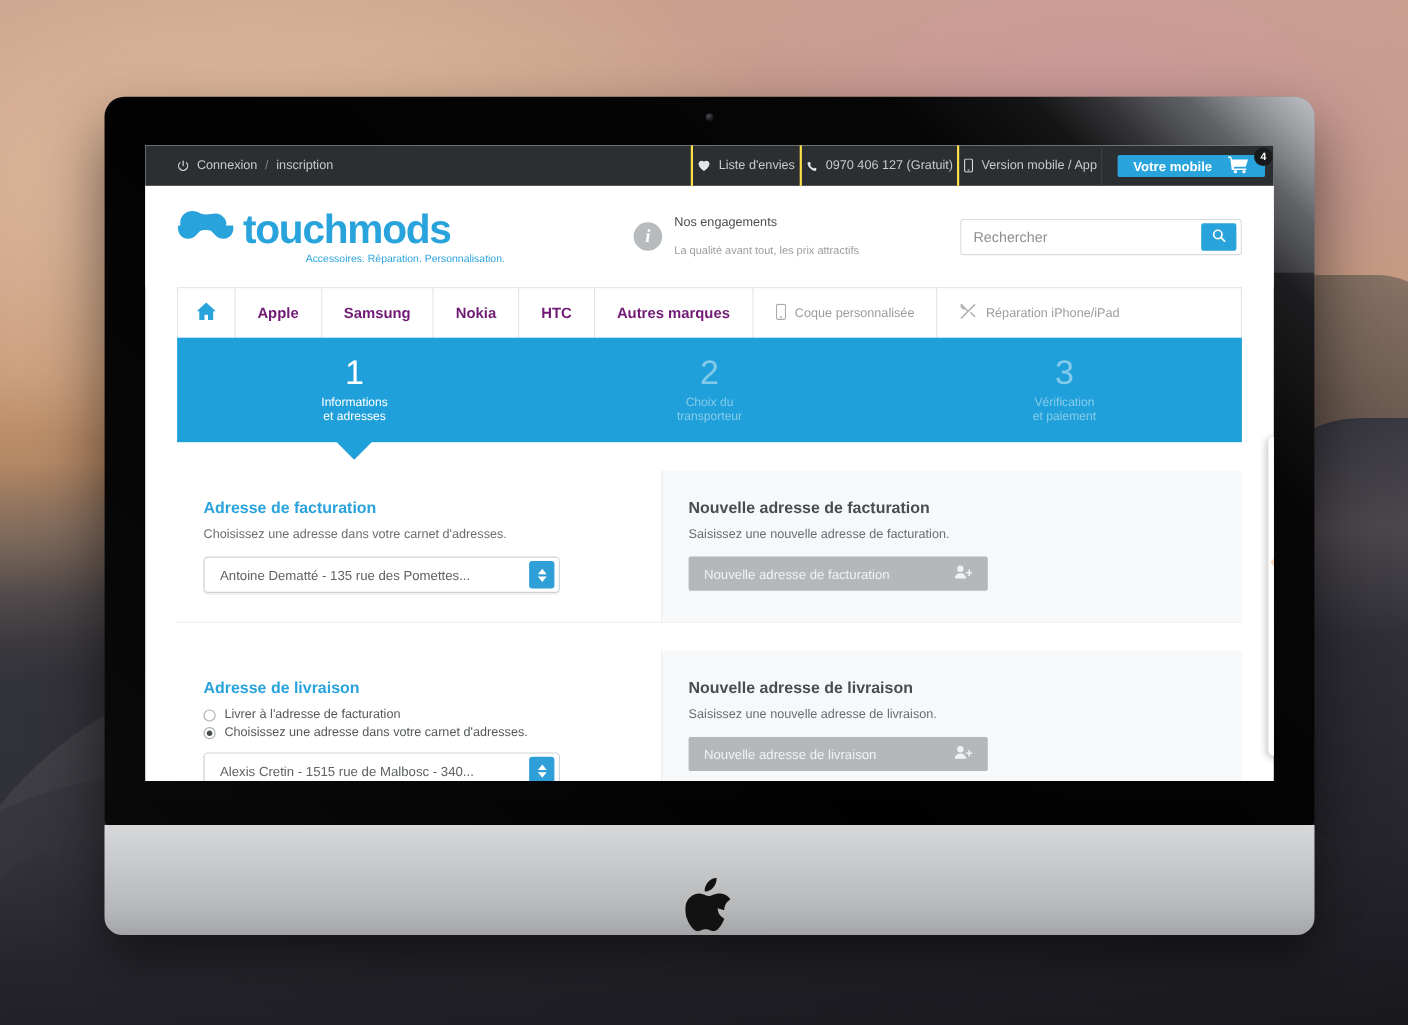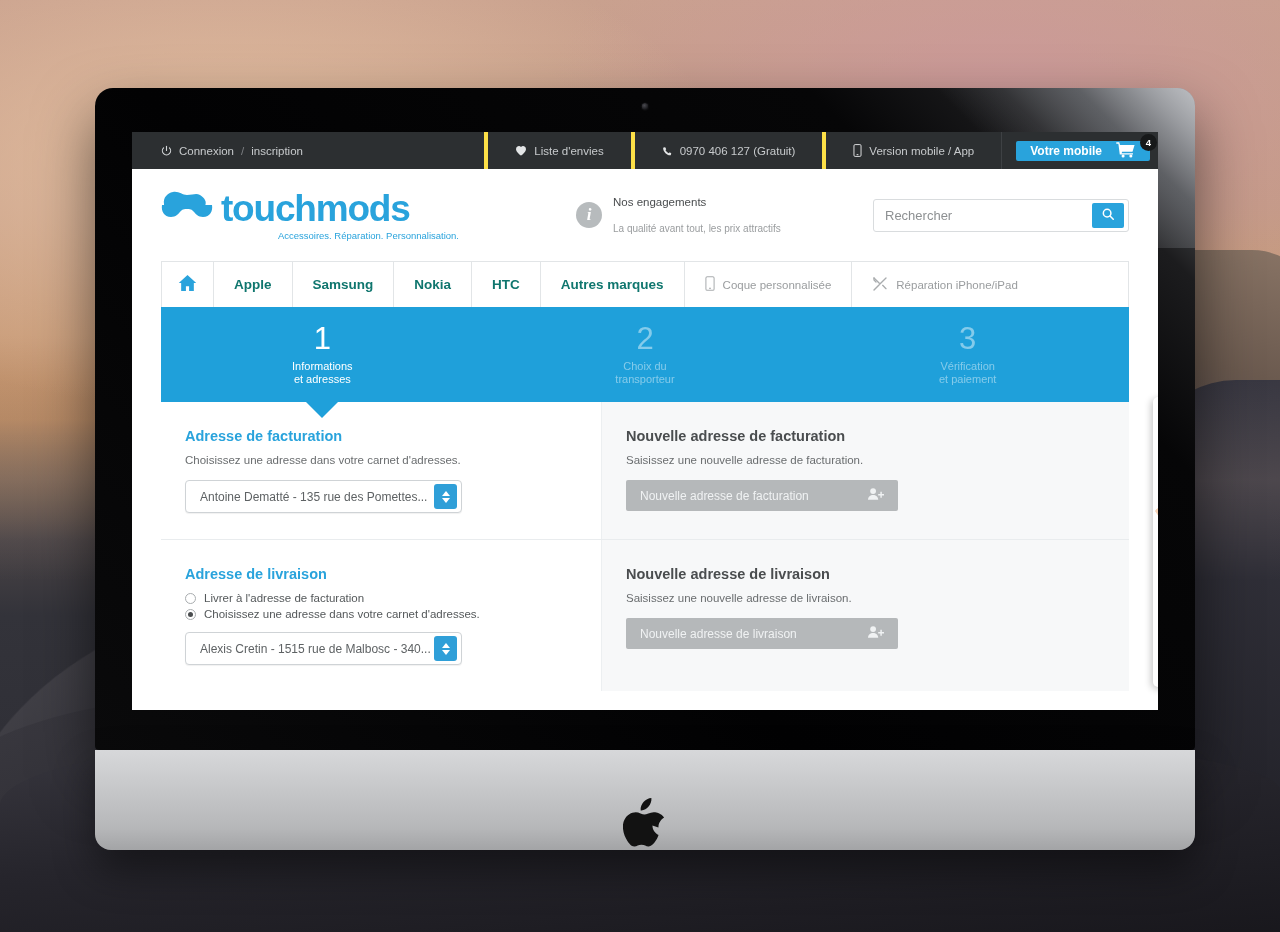--- a/index.html
+++ b/index.html
@@ -97,21 +97,21 @@
     height: 37px; background: #2c2f31; color: #b9bcbe;
     display: flex; align-items: stretch; justify-content: space-between;
     font-size: 11.5px;
   }
   #topbar-left { display: flex; align-items: center; padding-left: 29px; gap: 7px; }
   .tb-link { color: #c7cacc; }
   .tb-sep { color: #7e8184; }
   #topbar-right { display: flex; align-items: stretch; }
   .tb-item {
     display: flex; align-items: center; gap: 7px;
-    padding: 0 27px; border-left: 4px solid #fde047; color: #c7cacc;
+    padding: 0 4px; border-left: 2px solid #fde047; color: #c7cacc;
   }
   .tb-icon { color: #e3e5e6; display: inline-flex; align-items: center; }
   #cart-btn {
     position: relative; display: flex; align-items: center; gap: 14px;
     background: #29a3dc; color: #fff; font-weight: bold; font-size: 12px;
     padding: 0 14px; margin: 5px 8px 5px 14px; border-radius: 2px;
   }
   #cart-badge {
     position: absolute; right: -7px; top: -7px; width: 17px; height: 17px;
     background: #17191a; color: #fff; border-radius: 50%;
@@ -151,21 +151,21 @@
   }
 
   
   #nav {
     height: 46px; margin: 0 29px; border: 1px solid #e2e5e7; border-bottom: none;
     display: flex; align-items: stretch; background: #fff;
   }
   .nav-item {
     display: flex; align-items: center; justify-content: center; gap: 8px;
     padding: 0 20px; border-right: 1px solid #e2e5e7;
-    font-size: 13.5px; font-weight: bold; color: #0f766e; white-space: nowrap;
+    font-size: 13.5px; font-weight: bold; color: #701a75; white-space: nowrap;
   }
   .nav-item.muted { color: #9a9d9f; font-weight: normal; font-size: 11.5px; }
   .nav-item.home { padding: 0 16px; }
   .nav-item:last-child { border-right: none; }
 
   
   #steps {
     margin: 0 29px; background: #1fa0da; height: 95px;
     display: flex; align-items: center; position: relative;
   }
@@ -174,37 +174,37 @@
   .step .lbl { font-size: 11px; line-height: 1.22; margin-top: 6px; }
   .step.inactive { color: rgba(255,255,255,.45); }
   #step-arrow {
     position: absolute; left: 16.667%; bottom: -16px; transform: translateX(-50%);
     width: 0; height: 0; border-left: 17px solid transparent; border-right: 17px solid transparent;
     border-top: 17px solid #1fa0da;
   }
 
   
   #content { margin: 0 29px; background: #fff; }
-  .sec { display: flex; border-bottom: 1px solid #e9ecee; }
+  .sec { display: flex; border-bottom: 1px solid #e9ecee; margin-top: 26px; }
   .sec:last-child { border-bottom: none; }
   .col-left { width: 440px; padding: 26px 0 26px 24px; }
   .col-right { flex: 1; padding: 26px 24px 26px 24px; background: #f7f8f9; border-left: 1px solid #eceff1; }
   .sec-title { font-size: 14.5px; font-weight: bold; color: #29a3dc; margin-bottom: 10px; }
   .sec-title.dark { color: #4a4d4f; }
   .sec-desc { font-size: 11.5px; color: #6a6d6f; margin-bottom: 14px; }
 
   .radio-row { display: flex; align-items: center; gap: 8px; margin-bottom: 4px; font-size: 11.5px; color: #54585a; }
   .radio {
     width: 11px; height: 11px; border-radius: 50%; border: 1px solid #a9adaf; background: #fff;
     display: inline-flex; align-items: center; justify-content: center; flex: none;
   }
   .radio.on::after { content: ""; width: 5px; height: 5px; border-radius: 50%; background: #4a4d4f; }
 
   .select {
-    margin-top: 12px; width: 277px; height: 33px; background: #fff;
+    margin-top: 12px; width: 324px; height: 33px; background: #fff;
     border: 1px solid #cfd3d6; border-radius: 4px;
     box-shadow: 0 1px 1px rgba(0,0,0,.06);
     display: flex; align-items: center; padding: 0 4px 0 14px;
   }
   .select .val { flex: 1; font-size: 12px; color: #5e6264; white-space: nowrap; overflow: hidden; }
   .stepper {
     width: 23px; height: 25px; background: #2f9fd8; border-radius: 3px;
     display: flex; flex-direction: column; align-items: center; justify-content: center; gap: 2px; flex: none;
   }
   .stepper .up { width: 0; height: 0; border-left: 4px solid transparent; border-right: 4px solid transparent; border-bottom: 5px solid #fff; }

